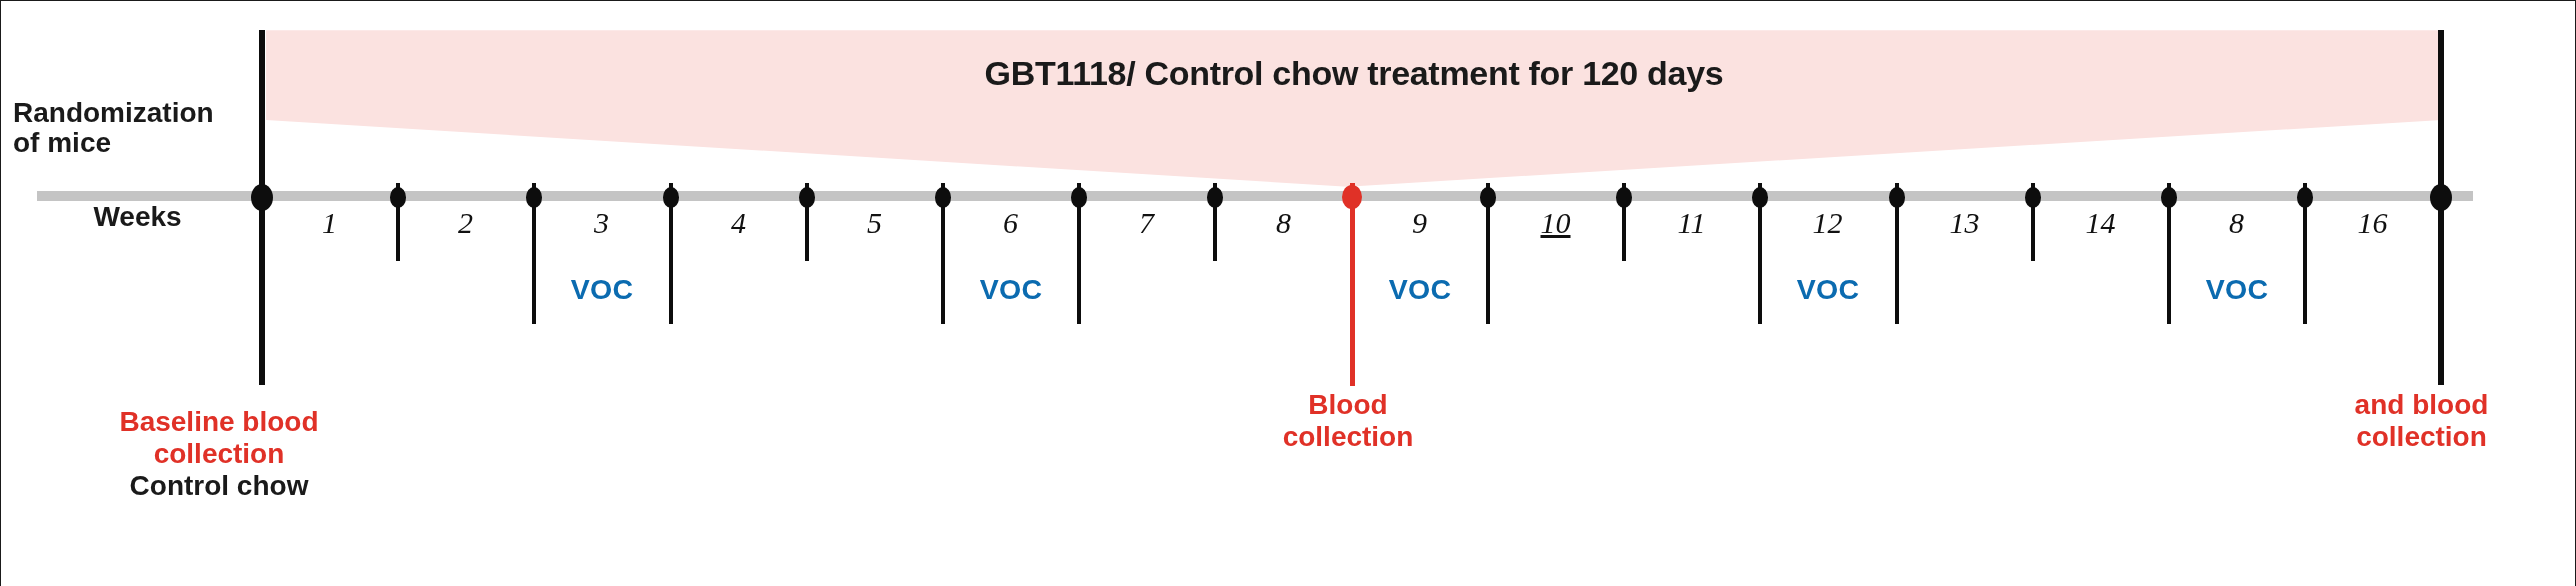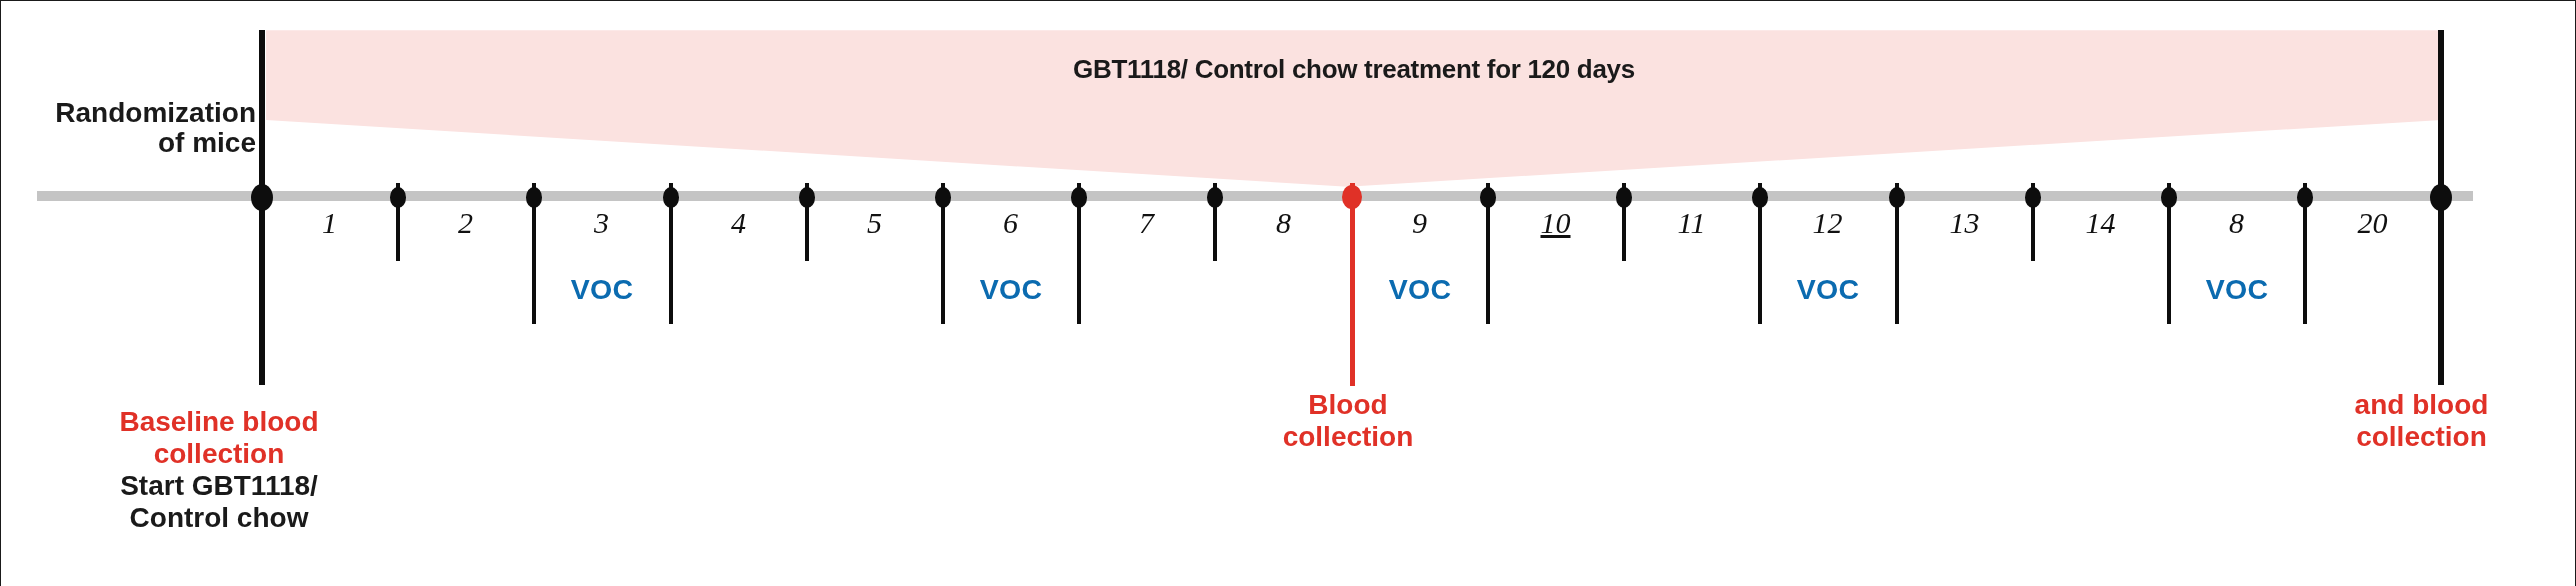--- a/index.html
+++ b/index.html
@@ -29,33 +29,33 @@
     pointer-events: none;
   }
   .banner-title {
     position: absolute;
     left: 265px;
     top: 53px;
     width: 2176px;
     text-align: center;
     font-family: "Liberation Sans", sans-serif;
     font-weight: bold;
-    font-size: 26px;
+    font-size: 34px;
     color: #1a1a1a;
     letter-spacing: -0.3px;
     white-space: nowrap;
   }
 
   
   .rand-label {
     position: absolute;
     left: 12px;
     top: 97px;
     width: 243px;
-    text-align: right;
+    text-align: left;
     font-family: "Liberation Sans", sans-serif;
     font-weight: bold;
     font-size: 28px;
     line-height: 30px;
     color: #1a1a1a;
   }
   .weeks-label {
     position: absolute;
     left: 18px;
     top: 200px;
@@ -148,20 +148,21 @@
 
   <svg class="banner-shape" viewBox="0 0 4247 967" preserveAspectRatio="none" aria-hidden="true">
     <polygon points="437,48 4024,48 4024,196 2220,306 437,196" fill="#fbe2e0"></polygon>
   </svg>
   <div class="banner-title">GBT1118/ Control chow treatment for 120 days</div>
 
   <div class="rand-label">
     <span>Randomization</span><br>
     <span>of mice</span>
   </div>
+  <div class="weeks-label">Weeks</div>
 
   <div class="axis-bar"></div>
 
   <div id="ticks-layer">
       <div class="tick anchor" style="left: 261px;"></div>
       <div class="knob big" style="left: 261px;"></div>
       <div class="tick short" style="left: 397px;"></div>
       <div class="knob" style="left: 397px;"></div>
       <div class="tick long" style="left: 533px;"></div>
       <div class="knob" style="left: 533px;"></div>
@@ -201,32 +202,31 @@
       <div class="week-num" style="left: 1010px;">6</div>
       <div class="week-num" style="left: 1146px;">7</div>
       <div class="week-num" style="left: 1283px;">8</div>
       <div class="week-num" style="left: 1419px;">9</div>
       <div class="week-num" style="left: 1555px; text-decoration: underline;">10</div>
       <div class="week-num" style="left: 1691px;">11</div>
       <div class="week-num" style="left: 1827px;">12</div>
       <div class="week-num" style="left: 1964px;">13</div>
       <div class="week-num" style="left: 2100px;">14</div>
       <div class="week-num" style="left: 2236px;">8</div>
-      <div class="week-num" style="left: 2372px;">20</div>
+      <div class="week-num" style="left: 2372px;">16</div>
       <div class="voc" style="left: 601px;">VOC</div>
       <div class="voc" style="left: 1010px;">VOC</div>
       <div class="voc" style="left: 1419px;">VOC</div>
       <div class="voc" style="left: 1827px;">VOC</div>
       <div class="voc" style="left: 2236px;">VOC</div>
     </div>
 
   <div class="annot" style="left:12px; top:405px; width:412px;">
     <span class="red">Baseline blood</span>
     <span class="red">collection</span>
-    <span class="dark">Start GBT1118/</span>
     <span class="dark">Control chow</span>
   </div>
 
   <div class="annot" style="left:1165px; top:388px; width:364px;">
     <span class="red">Blood</span>
     <span class="red">collection</span>
   </div>
 
   <div class="annot" style="left:2278px; top:388px; width:285px;">
     <span class="red">and blood</span>

